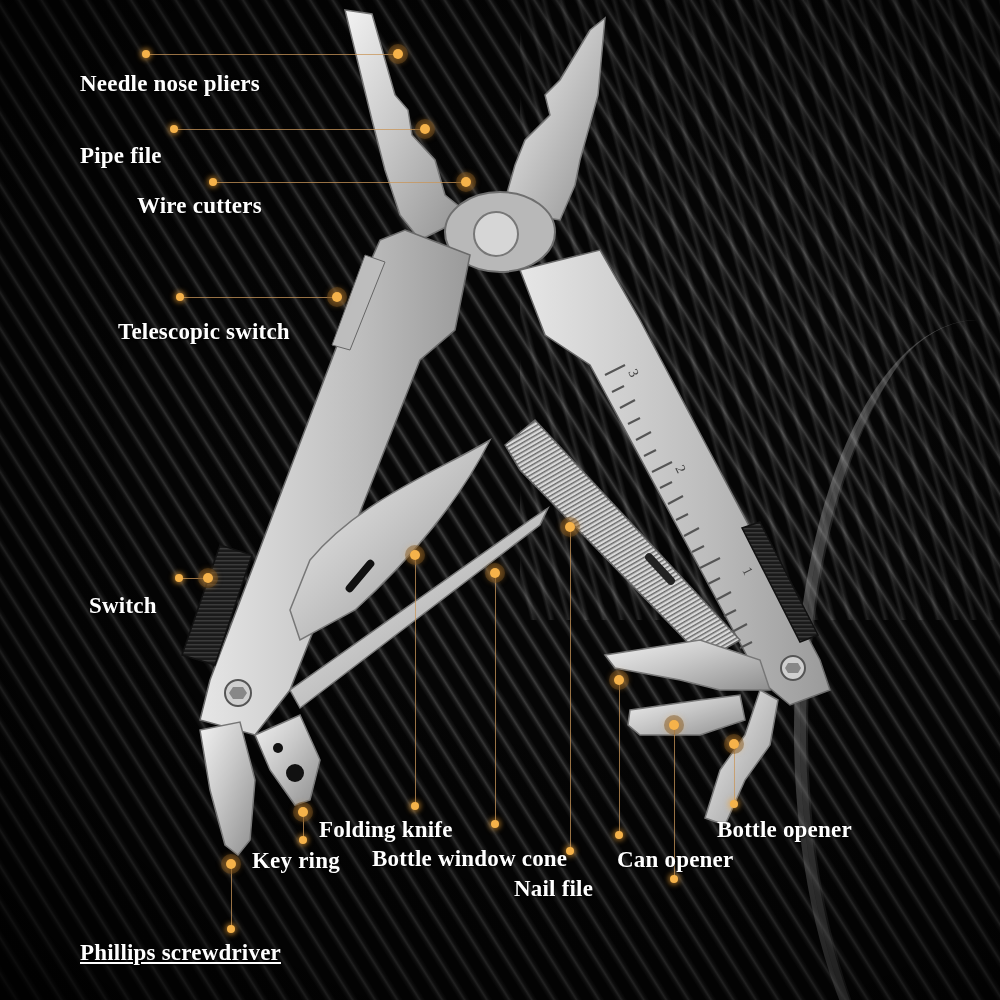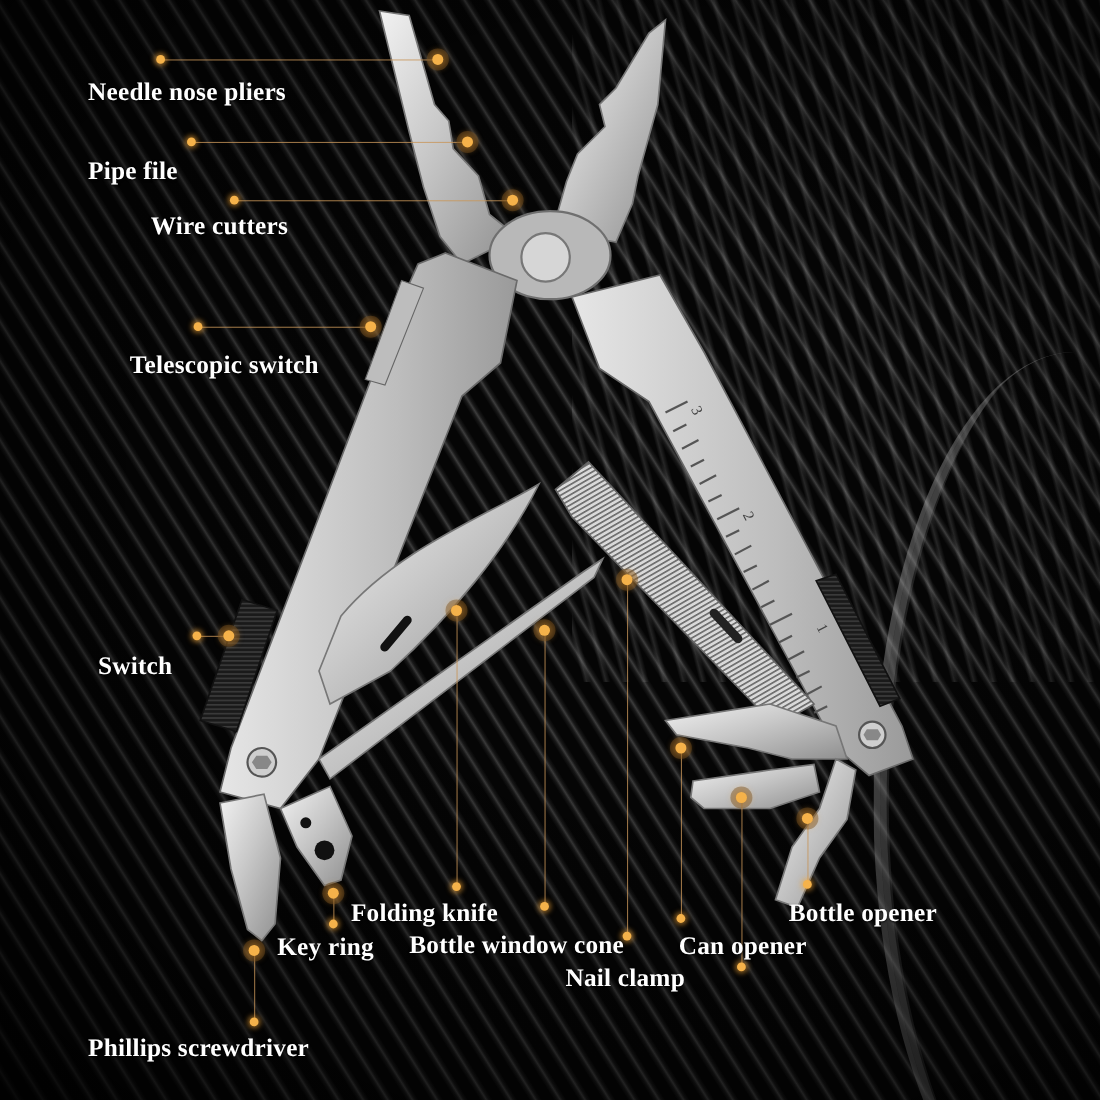--- a/index.html
+++ b/index.html
@@ -213,17 +213,17 @@
   <div class="dot" style="left:231px; top:929px;"></div>
 
   <div class="label" style="left:80px; top:71px;">Needle nose pliers</div>
   <div class="label" style="left:80px; top:143px;">Pipe file</div>
   <div class="label" style="left:137px; top:193px;text-align:right;">Wire cutters</div>
   <div class="label" style="left:118px; top:319px;">Telescopic switch</div>
   <div class="label" style="left:89px; top:593px;">Switch</div>
   <div class="label" style="left:319px; top:817px;">Folding knife</div>
   <div class="label" style="left:252px; top:848px;">Key ring</div>
   <div class="label" style="left:372px; top:846px;">Bottle window cone</div>
-  <div class="label" style="left:514px; top:876px;">Nail clamp</div>
+  <div class="label" style="left:514px; top:876px;">Nail file</div>
   <div class="label" style="left:585px; top:847px;margin-left:32px;">Can opener</div>
   <div class="label" style="left:717px; top:817px;">Bottle opener</div>
-  <div class="label" style="left:80px; top:940px;">Phillips screwdriver</div>
+  <div class="label" style="left:80px; top:940px;text-decoration:underline;">Phillips screwdriver</div>
 </div>
 
 </body></html>

